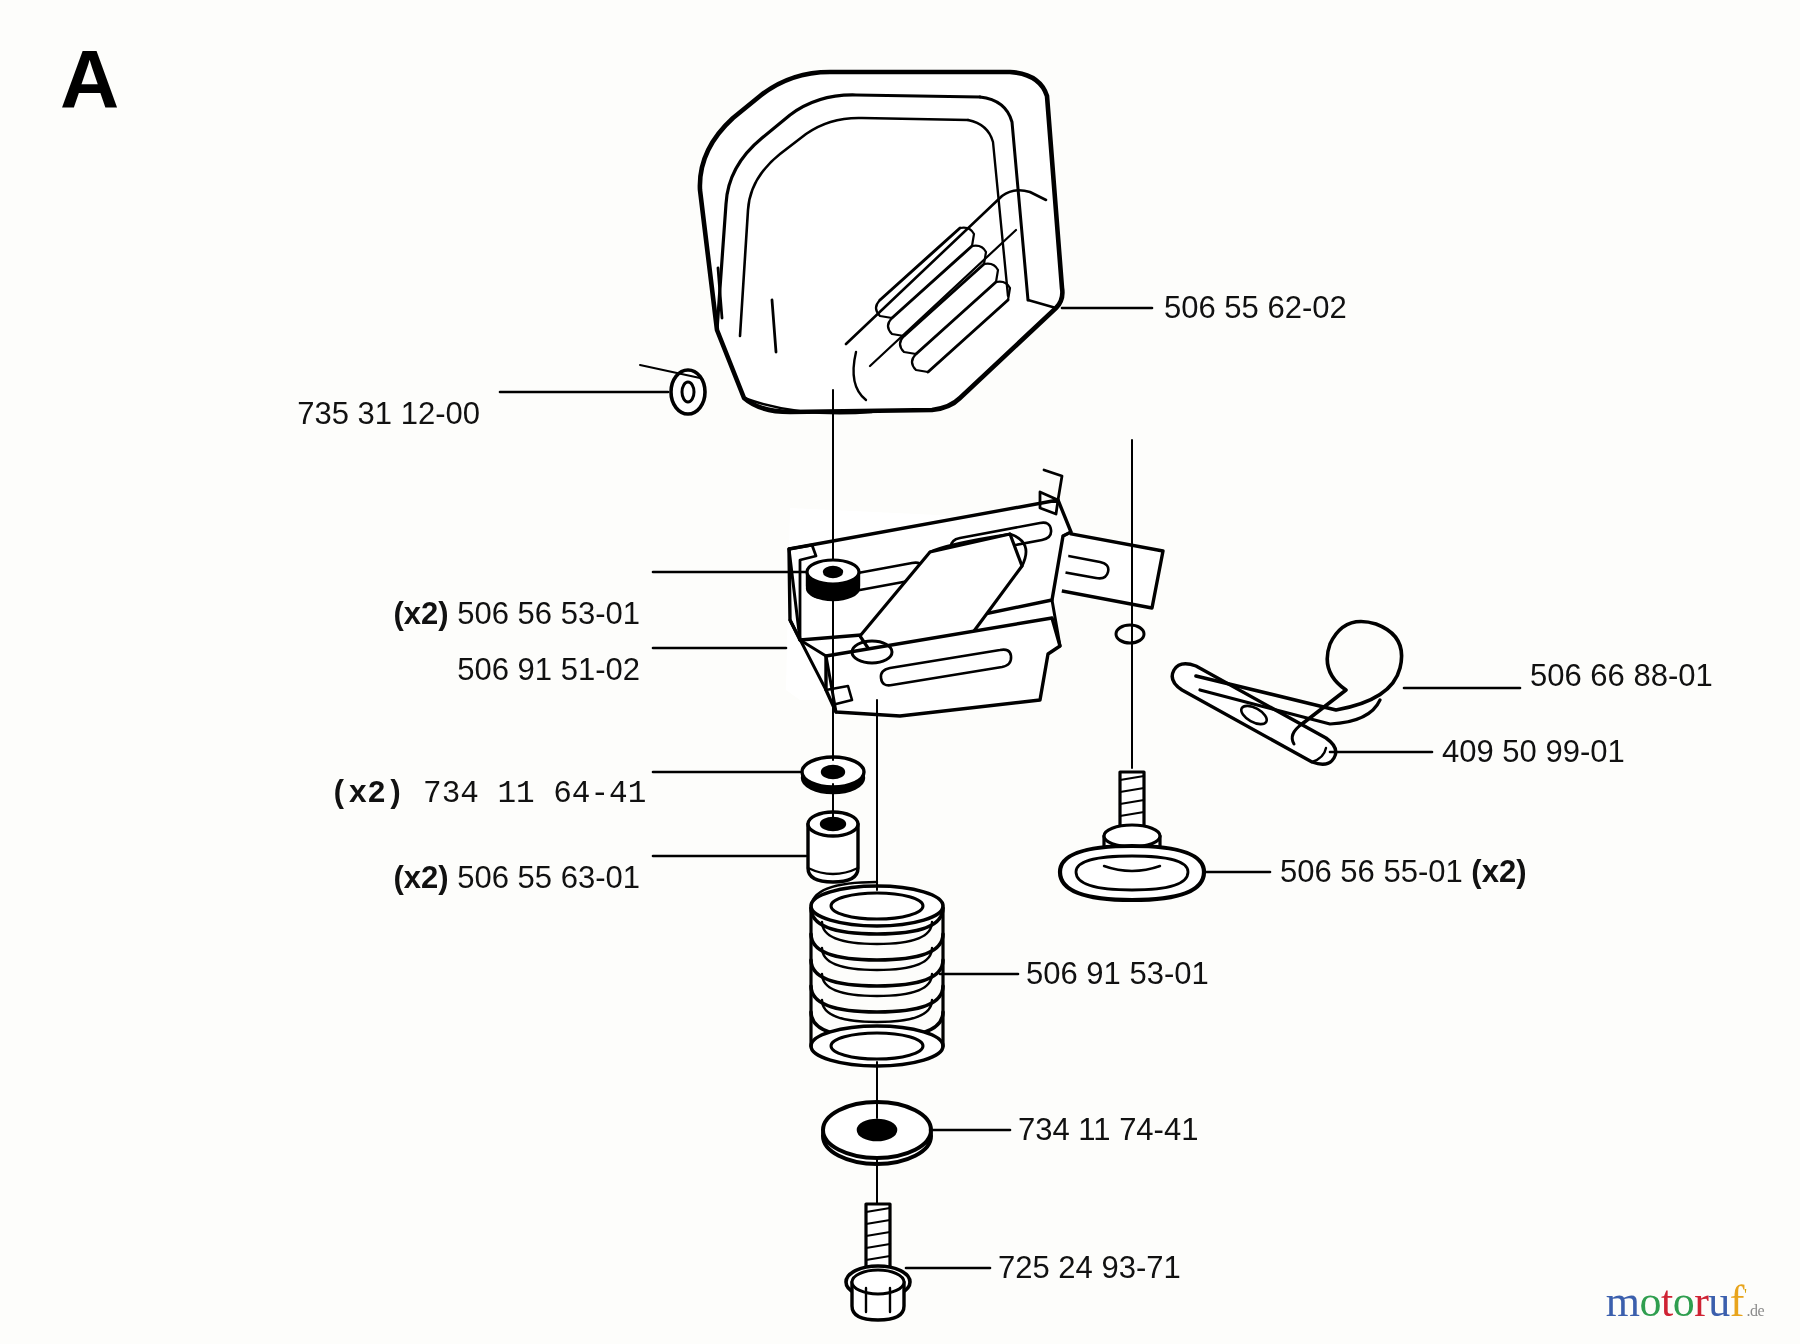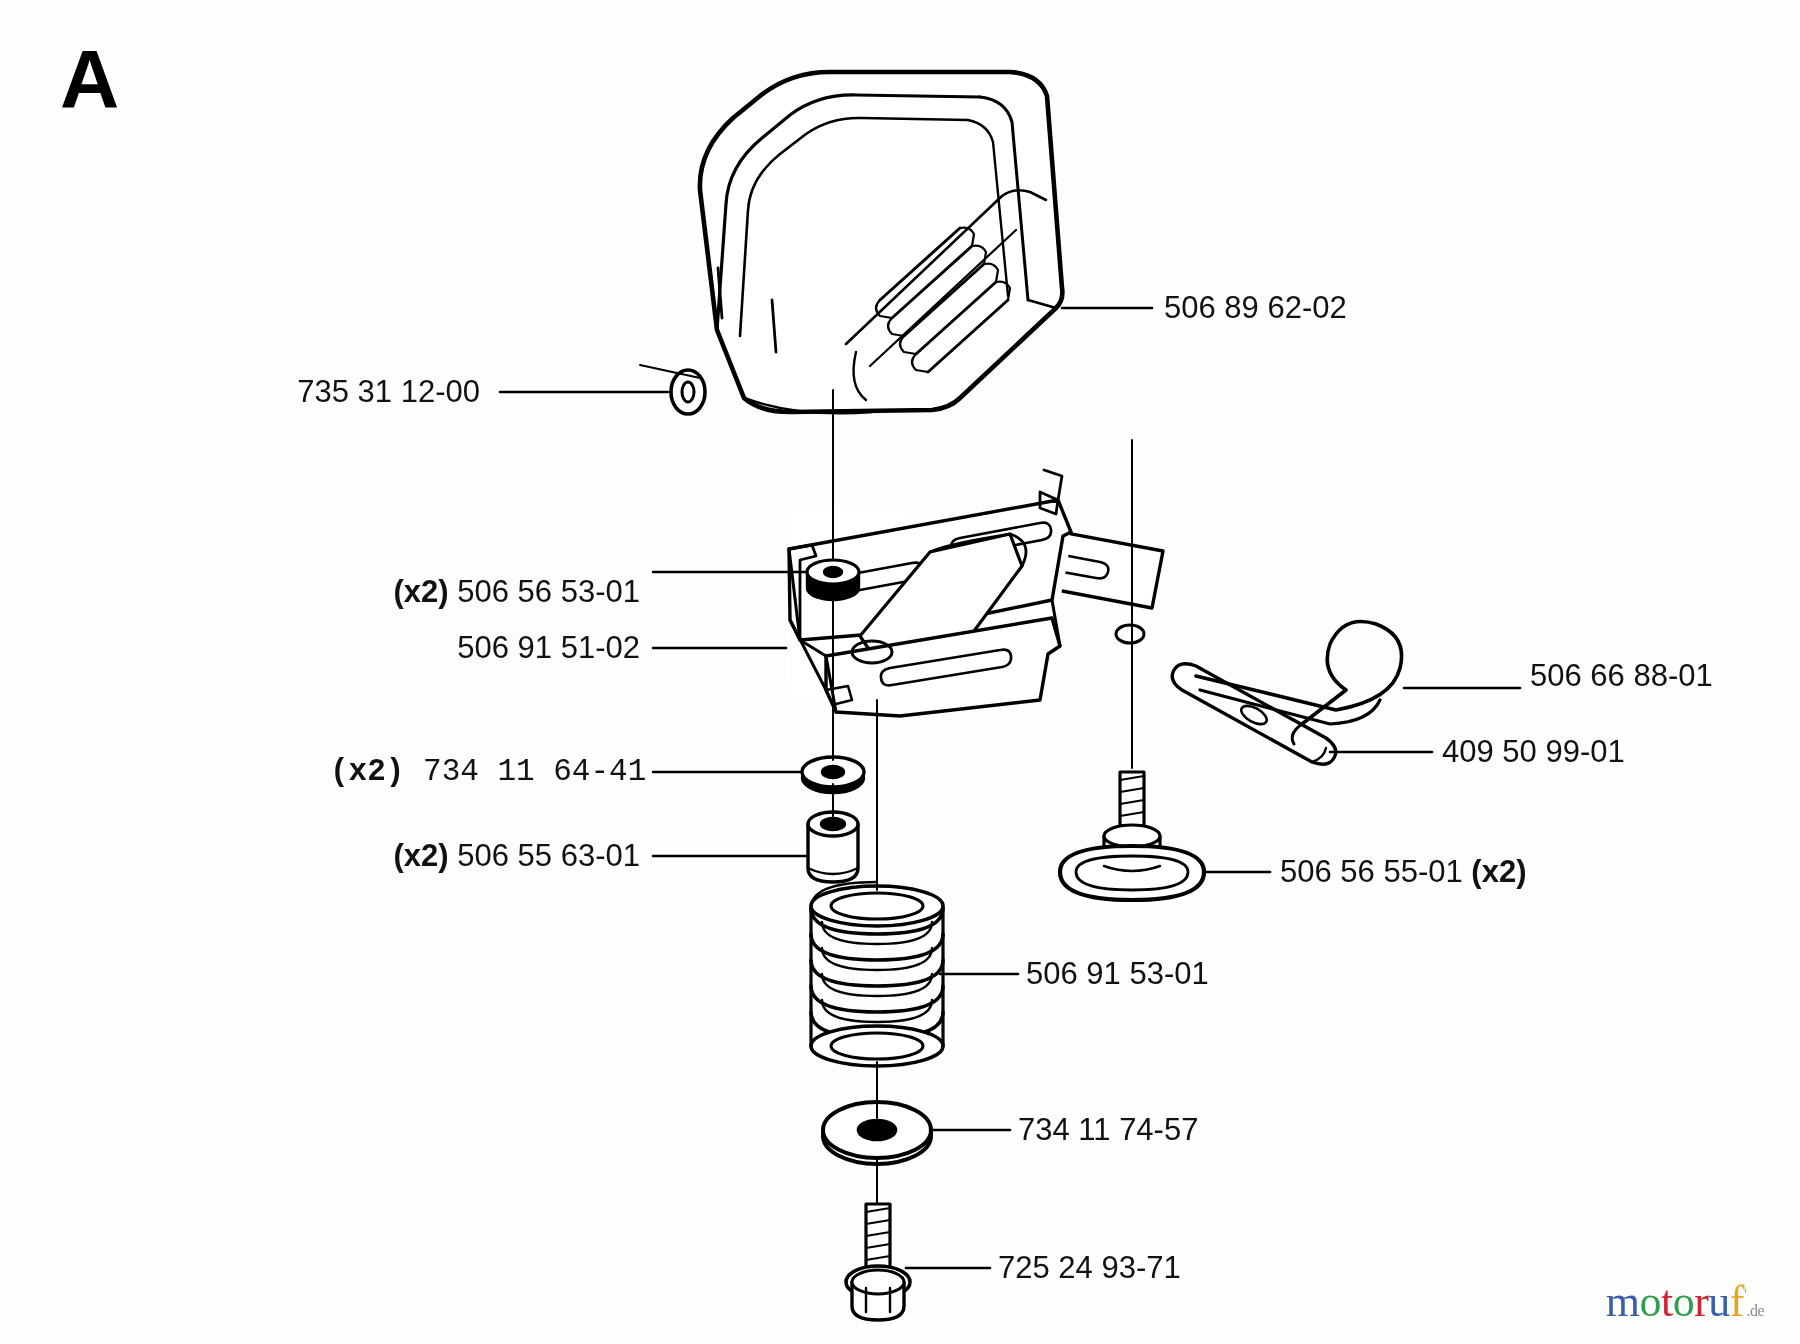--- a/index.html
+++ b/index.html
@@ -36,20 +36,21 @@
     font-size: 31px;
     color: #111;
     white-space: nowrap;
     line-height: 1;
   }
   .callout .qty {
     font-weight: bold;
   }
   .callout.right-align {
     text-align: right;
+    margin-top: 22px;
   }
   .watermark {
     position: absolute;
     right: 36px;
     bottom: 20px;
     font-family: "Liberation Serif", serif;
     font-size: 44px;
     line-height: 1;
     letter-spacing: -0.5px;
     white-space: nowrap;
@@ -355,21 +356,21 @@
         <path d="M940 974 L 1018 974"></path>
 
         <path d="M930 1130 L 1010 1130"></path>
 
         <path d="M906 1268 L 990 1268"></path>
       </g>
     </g>
   </svg>
 
   <div class="callout" style="left:1164px; top:292px;">
-    <span>506 89 62-02</span>
+    <span>506 55 62-02</span>
   </div>
 
   <div class="callout right-align" style="left:180px; top:376px; width:300px;">
     <span>735 31 12-00</span>
   </div>
 
   <div class="callout right-align" style="left:330px; top:576px; width:310px;">
     <span class="qty">(x2)</span>
     <span>506 56 53-01</span>
   </div>
@@ -399,21 +400,21 @@
   <div class="callout" style="left:1280px; top:856px;">
     <span>506 56 55-01</span>
     <span class="qty">(x2)</span>
   </div>
 
   <div class="callout" style="left:1026px; top:958px;">
     <span>506 91 53-01</span>
   </div>
 
   <div class="callout" style="left:1018px; top:1114px;">
-    <span>734 11 74-57</span>
+    <span>734 11 74-41</span>
   </div>
 
   <div class="callout" style="left:998px; top:1252px;">
     <span>725 24 93-71</span>
   </div>
 
   <div class="watermark">
     <span id="wm-letters"><span style="color: rgb(59, 95, 173);">m</span><span style="color: rgb(47, 158, 79);">o</span><span style="color: rgb(207, 34, 51);">t</span><span style="color: rgb(47, 158, 79);">o</span><span style="color: rgb(207, 34, 51);">r</span><span style="color: rgb(59, 95, 173);">u</span><span style="color: rgb(232, 164, 28);">f</span></span><span class="tick">'</span><span class="wm-suffix">.de</span>
   </div>
 

